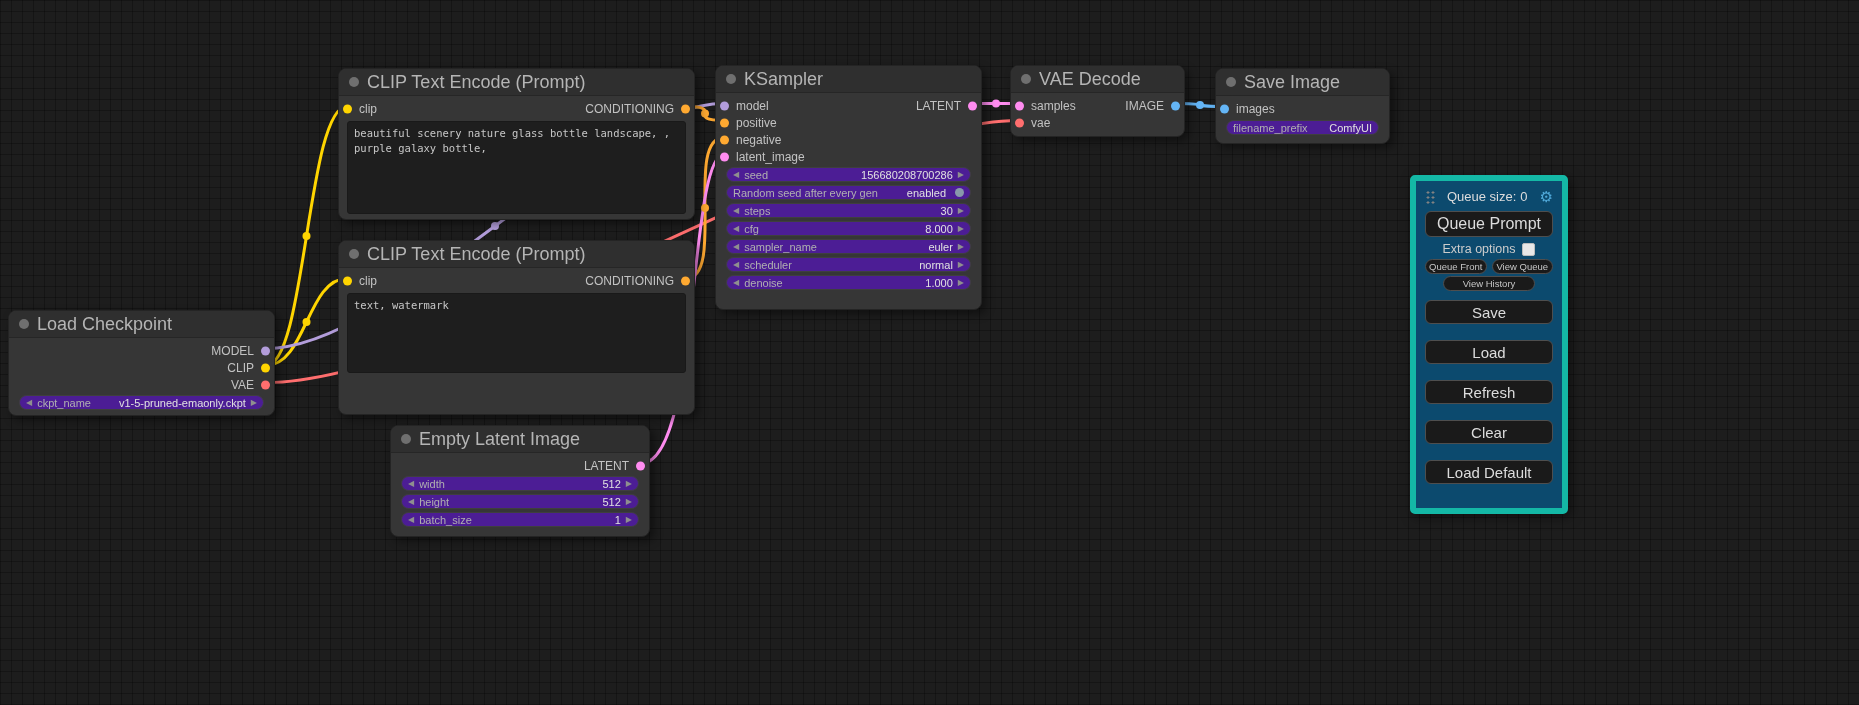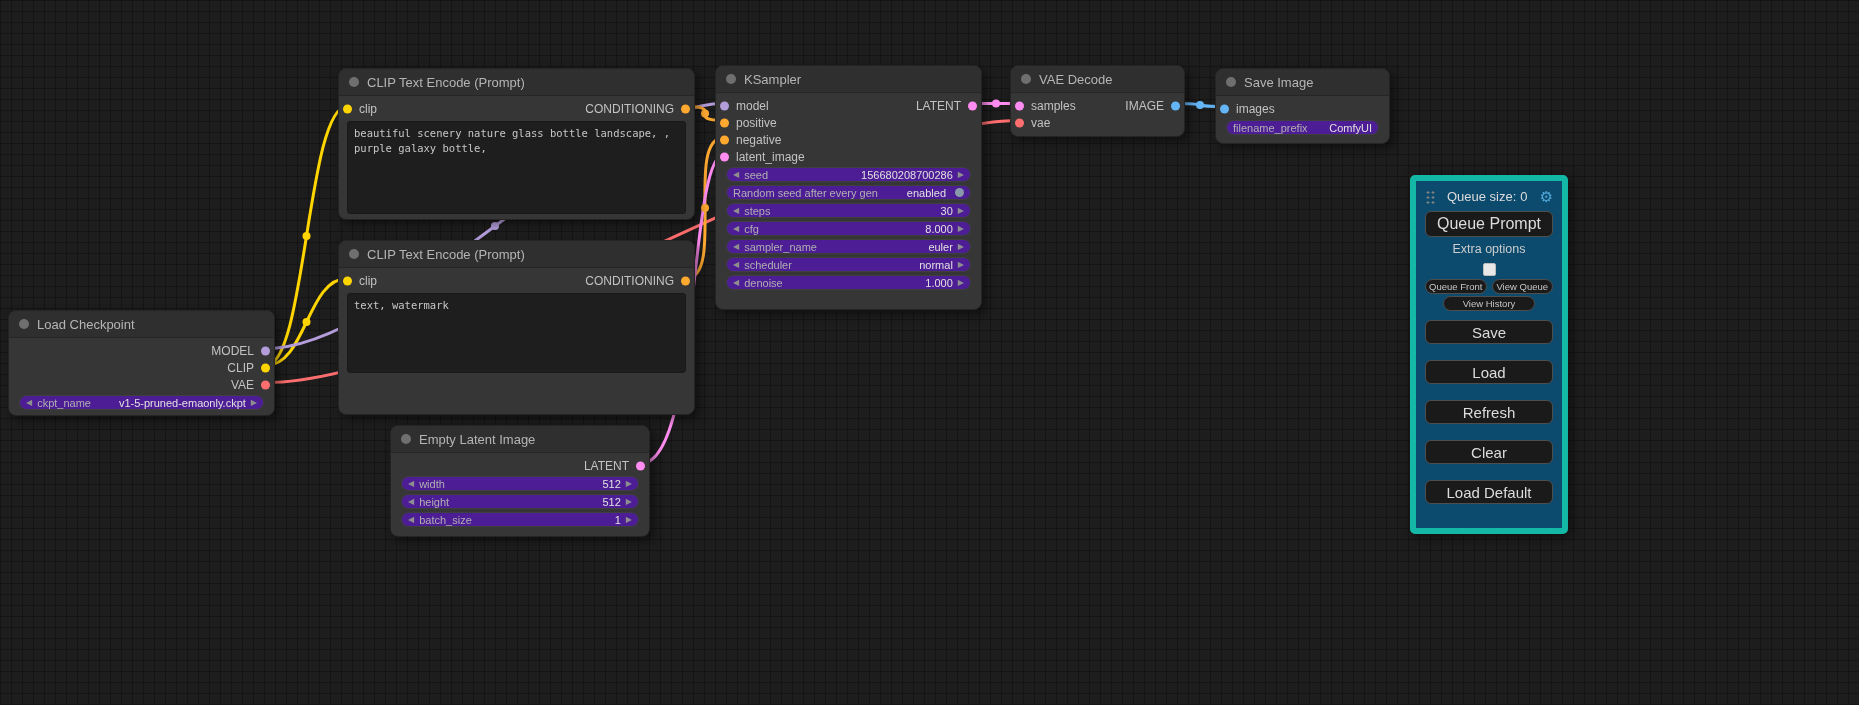--- a/index.html
+++ b/index.html
@@ -21,21 +21,21 @@
   
   .node{
     position:absolute;z-index:2;box-sizing:border-box;
     background:#363636;border:1px solid #242424;border-radius:8px;
     box-shadow:4px 4px 10px rgba(0,0,0,0.45);
     color:#c9c9c9;
   }
   .node-title{
     height:26px;display:flex;align-items:center;gap:8px;padding:0 10px;
     background:#2f2f2f;border-radius:7px 7px 0 0;border-bottom:1px solid #262626;
-    font-size:13px;color:#b5b5b5;white-space:nowrap;overflow:hidden;
+    font-size:18px;color:#b5b5b5;white-space:nowrap;overflow:hidden;
   }
   .collapse-dot{width:10px;height:10px;border-radius:50%;background:#6f6f6f;flex:none;}
   .title-text{white-space:nowrap;overflow:hidden;}
   .node-body{position:relative;padding-top:4px;}
   .srow{position:relative;height:17px;display:flex;align-items:center;font-size:12px;color:#c2c2c2;}
   .in-label{margin-left:20px;}
   .out-label{margin-left:auto;margin-right:20px;}
   .sdot{position:absolute;top:50%;transform:translateY(-50%);width:9px;height:9px;border-radius:50%;background:#888;}
   .sdot.in{left:4px;}
   .sdot.out{right:4px;}
@@ -76,21 +76,21 @@
   .gear{font-size:15px;line-height:1;flex:none;cursor:pointer;}
 
   button{font-family:"Liberation Sans", sans-serif;cursor:pointer;}
   .btn{
     display:block;width:100%;height:24px;margin:4px 0 16px;box-sizing:border-box;
     background:#1a1a1a;border:1px solid #4e4e4e;border-radius:6px;
     color:#dcdcdc;font-size:15px;line-height:1;padding:0;
   }
   .btn.qp{height:26px;font-size:16px;margin:6px 0 2px;}
   .btn-group{margin-top:9px;}
-  .extra-row{display:flex;align-items:center;justify-content:center;gap:7px;margin:5px 0 3px;font-size:12.5px;color:#cccccc;flex-direction:column;}
+  .extra-row{display:flex;align-items:center;justify-content:center;gap:7px;margin:5px 0 3px;font-size:12.5px;color:#cccccc;}
   .checkbox{width:11px;height:11px;background:#e8e8e8;border:1px solid #bdbdbd;border-radius:2px;display:inline-block;}
   .pill-row{display:flex;gap:5px;margin:2px 0;}
   .pill{
     flex:1;height:15px;box-sizing:border-box;padding:0;
     background:#1a1a1a;border:1px solid #4e4e4e;border-radius:8px;
     color:#c6c6c6;font-size:9.5px;line-height:1;white-space:nowrap;overflow:hidden;
   }
   .pill-row.center{justify-content:center;}
   .pill.vh{flex:none;width:92px;}
 </style>

